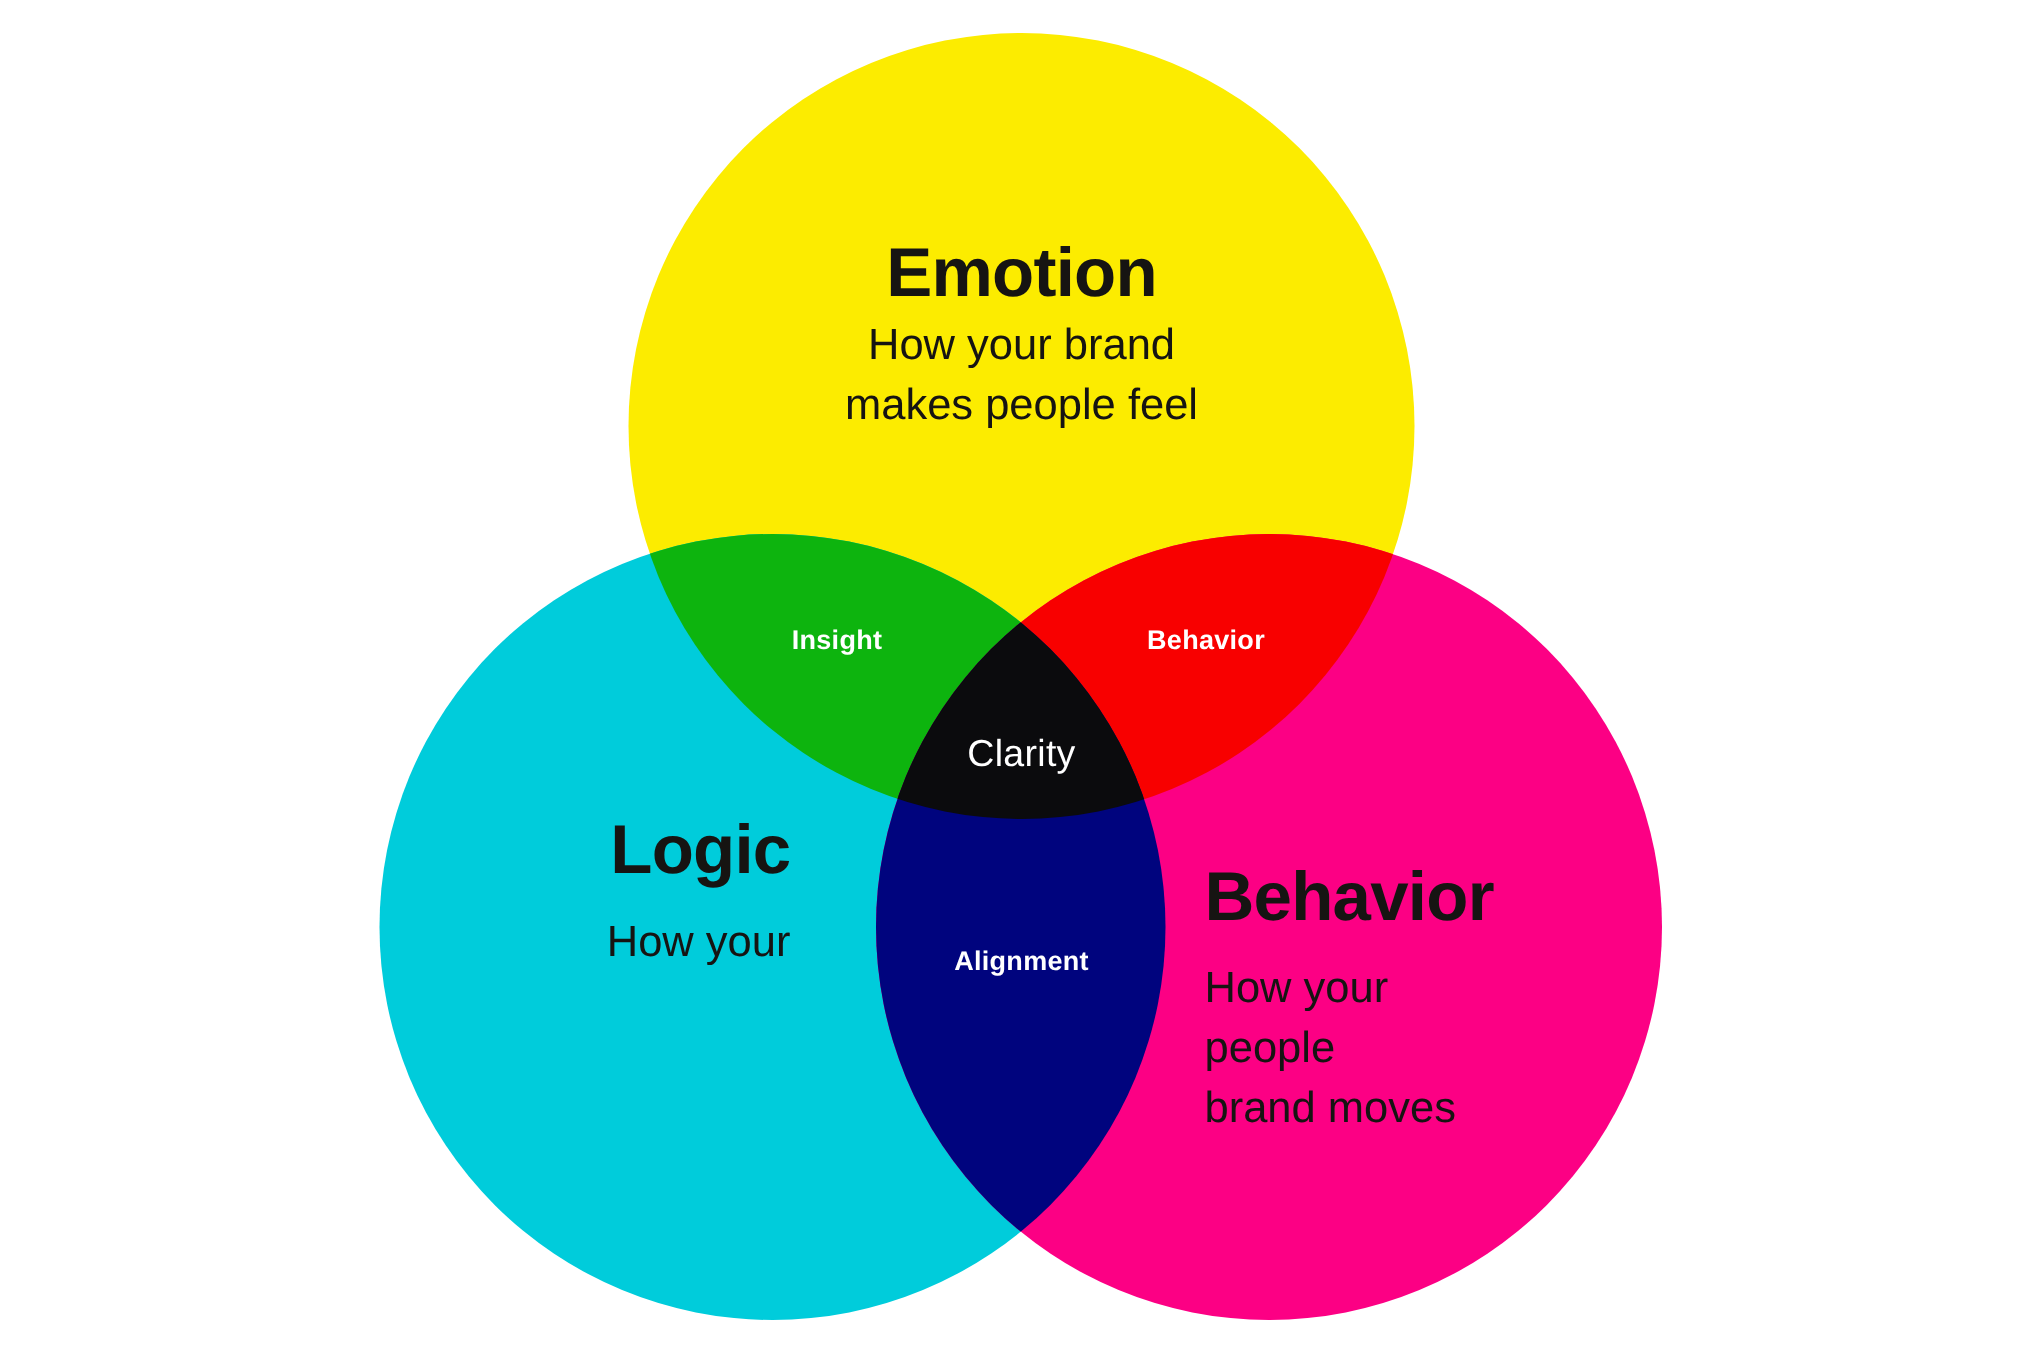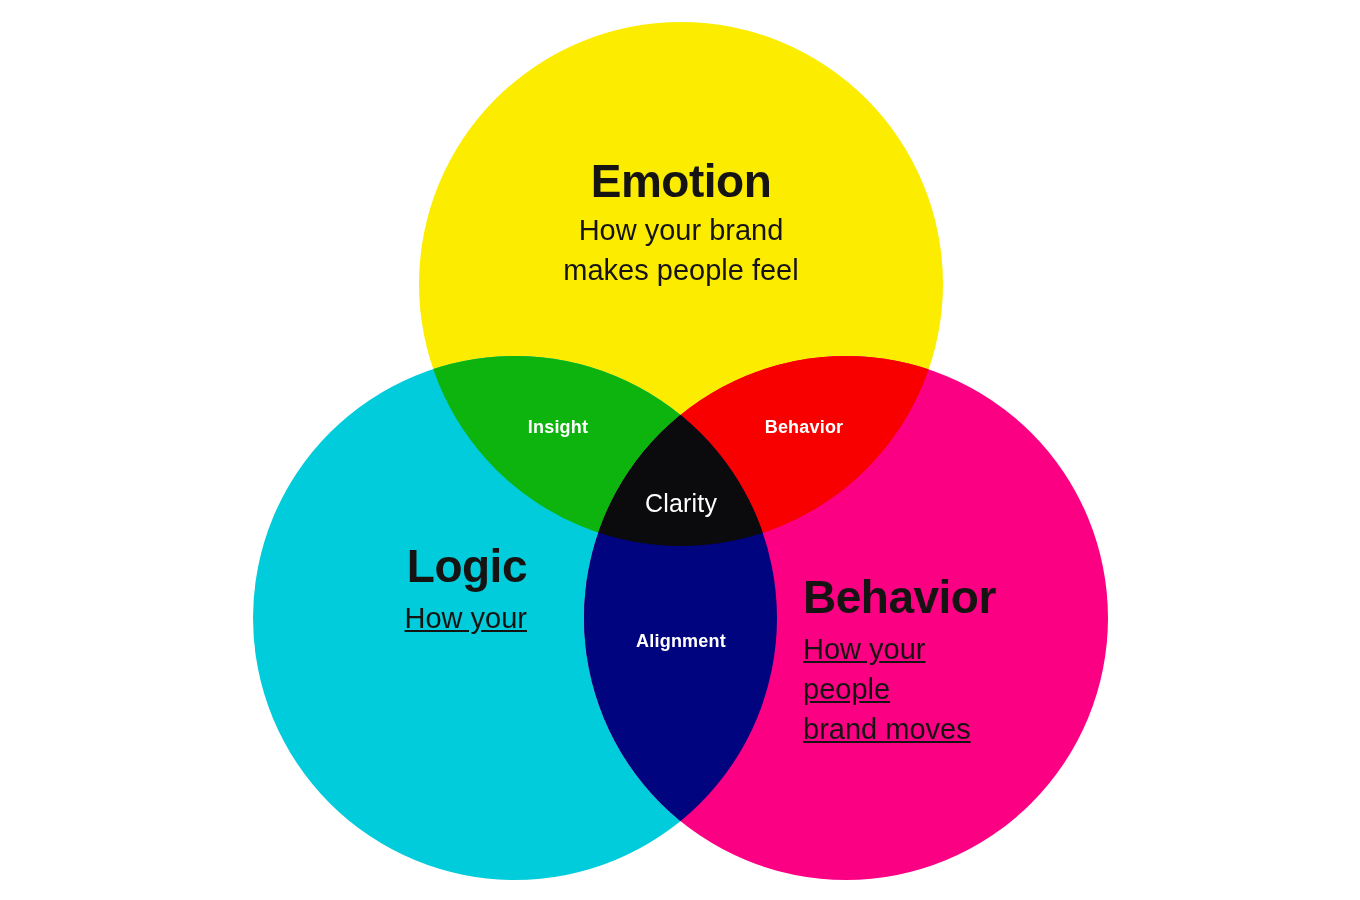--- a/index.html
+++ b/index.html
@@ -18,21 +18,21 @@
 
   
   .set-label { position: absolute; color: var(--title-text, #161412); }
   .set-title {
     font-size: 46px; font-weight: 700; line-height: 50px;
     letter-spacing: -0.5px;
   }
   .set-subtitle { margin-top: 4px; font-size: 29px; font-weight: 400; line-height: 40px; }
   .emotion-label  { left: 681px; top: 156px; transform: translateX(-50%); text-align: center; }
   .logic-label    { right: 833px; top: 541px; text-align: right; }
-  .logic-label .set-subtitle, .behavior-label .set-subtitle { margin-top: 7px; text-decoration: underline; }
+  .logic-label .set-subtitle, .behavior-label .set-subtitle { margin-top: 17px; }
   .behavior-label { left: 803px; top: 572px; text-align: left; }
 
   
   .overlap-label {
     position: absolute; transform: translate(-50%, -50%);
     color: var(--overlap-text, #ffffff);
     font-size: 18px; font-weight: 600; white-space: nowrap;
     letter-spacing: 0.2px;
   }
   .insight-label   { left: 558px; top: 427px; }

